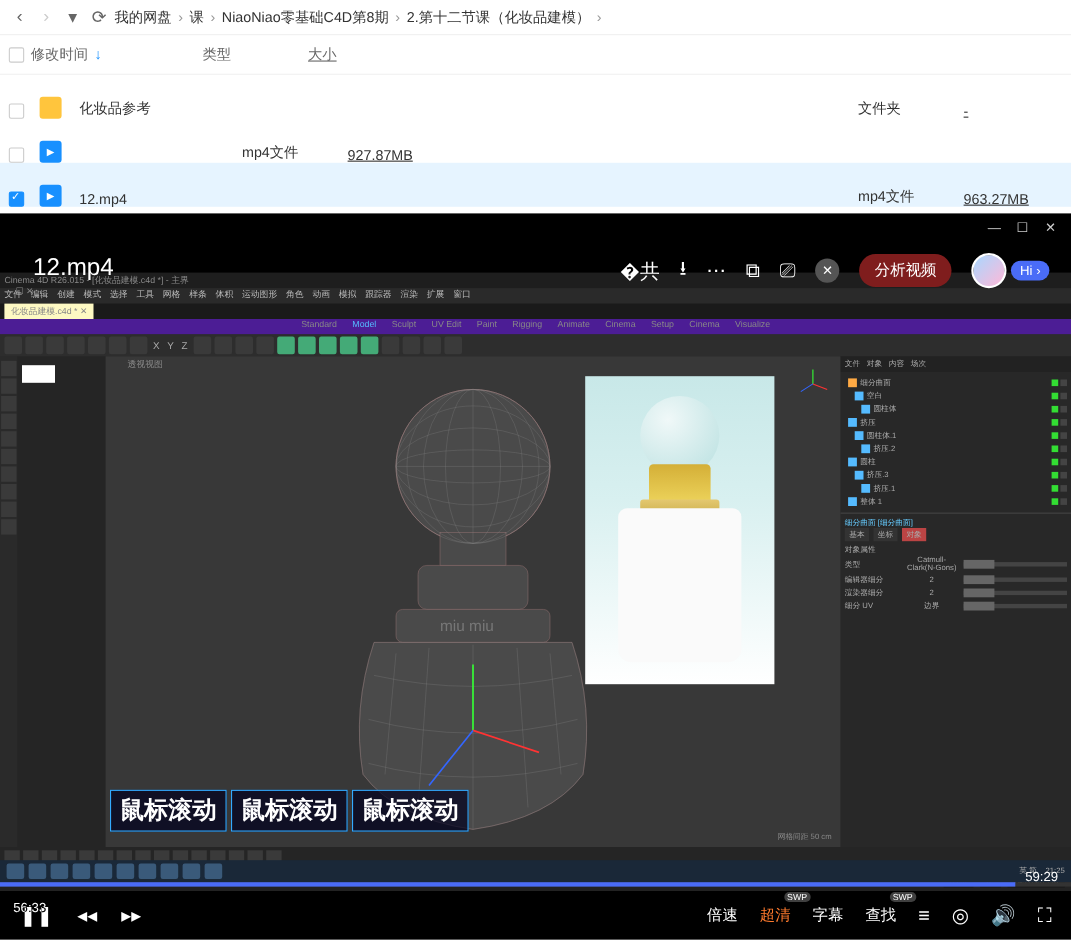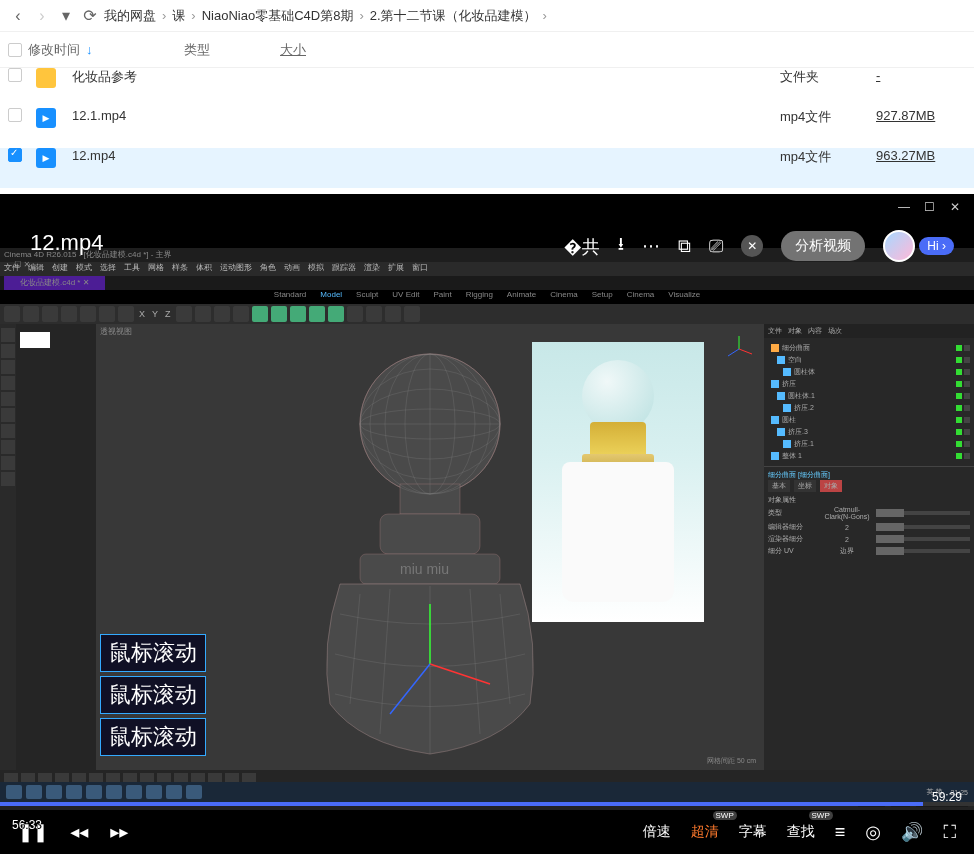--- a/index.html
+++ b/index.html
@@ -14,76 +14,76 @@
 .breadcrumb span { cursor: pointer; text-align: center; }
 
 .file-header { display: flex; align-items: center; height: 36px; padding: 0 8px; font-size: 13px; color: #666; border-bottom: 1px solid #f0f0f0; }
 .col-check { width: 20px; }
 .col-name { flex: 1; padding-left: 8px; }
 .col-mtime { width: 156px; display: flex; align-items: center; gap: 6px; }
 .col-type { width: 96px; }
 .col-size { width: 90px; text-decoration: underline; }
 .sort-arrow { color: #1890ff; }
 
-.file-row { display: flex; align-items: flex-start; height: 40px; padding: 0 8px; font-size: 13px; color: #333; }
+.file-row { display: flex; align-items: flex-end; height: 40px; padding: 0 8px; font-size: 13px; color: #333; }
 .file-row.selected { background: #e6f4ff; }
 .file-row .checkbox { width: 14px; height: 14px; border: 1px solid #ccc; border-radius: 2px; background: #fff; }
 .file-row.selected .checkbox { background: #1890ff; border-color: #1890ff; position: relative; }
 .file-row.selected .checkbox::after { content: "✓"; color: #fff; font-size: 10px; position: absolute; top: -2px; left: 1px; }
 .file-icon { width: 20px; height: 20px; margin: 0 8px; border-radius: 3px; display: flex; align-items: center; justify-content: center; }
 .file-icon.folder { background: #ffc53d; }
 .file-icon.video { background: #1890ff; }
 .file-icon.video::after { content: "▶"; color: #fff; font-size: 9px; }
 
 
 .video-region { position: relative; width: 974px; height: 660px; background: #000; margin-top: 6px; }
 .video-titlebar { position: absolute; top: 0; right: 0; display: flex; gap: 12px; padding: 6px 10px; z-index: 5; }
 .win-btn { width: 14px; height: 14px; color: #ccc; font-size: 12px; cursor: pointer; }
 
 .video-overlay-top { position: absolute; top: 36px; left: 30px; color: #fff; font-size: 22px; z-index: 4; }
 .video-top-icons { position: absolute; top: 36px; right: 20px; display: flex; align-items: center; gap: 18px; z-index: 4; }
 .top-icon { color: #fff; font-size: 18px; cursor: pointer; }
-.analyze-btn { background: #737373; color: #fff; padding: 6px 14px; border-radius: 16px; font-size: 14px; cursor: pointer; }
+.analyze-btn { background: #7f1d1d; color: #fff; padding: 6px 14px; border-radius: 16px; font-size: 14px; cursor: pointer; }
 .close-circle { width: 22px; height: 22px; background: #555; border-radius: 50%; color: #fff; display: flex; align-items: center; justify-content: center; font-size: 12px; cursor: pointer; }
 .avatar-badge { display: flex; align-items: center; gap: 4px; }
 .avatar-circle { width: 32px; height: 32px; background: linear-gradient(135deg,#a8d8ff,#ffb8d8); border-radius: 50%; border: 2px solid #fff; }
 .hi-badge { background: #4a6cf7; color: #fff; padding: 2px 8px; border-radius: 10px; font-size: 12px; }
 
 
 .c4d-frame { position: absolute; top: 54px; left: 0; width: 974px; height: 542px; background: #2a2a2a; }
 .c4d-titlebar { height: 14px; background: #1e1e1e; color: #888; font-size: 8px; padding: 1px 4px; display: flex; justify-content: space-between; flex-direction: column; }
 .c4d-menubar { height: 14px; background: #2a2a2a; display: flex; gap: 8px; padding: 0 4px; font-size: 8px; color: #bbb; }
 .c4d-tabs { height: 14px; background: #1a1a1a; display: flex; gap: 2px; padding: 0 4px; font-size: 8px; color: #888; }
-.c4d-tab { background: #4c1d95; padding: 1px 16px; }
-.c4d-modebar { height: 14px; background: #000000; display: flex; justify-content: center; gap: 14px; font-size: 8px; color: #888; }
+.c4d-tab { background: #fef9c3; padding: 1px 6px; }
+.c4d-modebar { height: 14px; background: #4c1d95; display: flex; justify-content: center; gap: 14px; font-size: 8px; color: #888; }
 .c4d-modebar span.active { color: #5bf; text-align: right; }
 .c4d-toolbar { height: 20px; background: #2d2d2d; display: flex; align-items: center; gap: 3px; padding: 0 4px; }
 .c4d-tool { width: 16px; height: 16px; background: #3a3a3a; border-radius: 2px; }
 .c4d-tool.colored { background: #4a7; }
 .c4d-axis-label { font-size: 9px; color: #aaa; padding: 0 2px; }
 
 .c4d-body { display: flex; height: 446px; }
 .c4d-left { width: 16px; background: #2a2a2a; display: flex; flex-direction: column; gap: 2px; padding-top: 4px; }
 .c4d-left-tool { width: 14px; height: 14px; background: #3a3a3a; margin: 0 auto; }
 .c4d-leftpanel { width: 80px; background: #252525; font-size: 7px; color: #999; padding: 4px; }
 .c4d-leftpanel .section { margin-bottom: 8px; }
 .c4d-leftpanel .swatch { width: 30px; height: 16px; background: #fff; margin: 4px 0; }
 
 .c4d-viewport { flex: 1; background: #383838; position: relative; overflow: hidden; }
-.viewport-label { position: absolute; top: 2px; left: 4px; font-size: 8px; color: #888; }
+.viewport-label { position: absolute; top: 2px; left: 20px; font-size: 8px; color: #888; }
 .model-svg { width: 100%; height: 100%; }
 .ref-image { position: absolute; top: 18px; right: 60px; width: 172px; height: 280px; background: linear-gradient(180deg, #c8e8e8 0%, #d8f0f0 40%, #fff 100%); }
 .ref-bottle { position: absolute; bottom: 20px; left: 30px; width: 112px; height: 140px; background: #fafafa; border-radius: 8px 8px 12px 12px; }
 .ref-cap { position: absolute; top: 80px; left: 58px; width: 56px; height: 40px; background: linear-gradient(180deg, #d4af37, #f0d860); border-radius: 4px; }
 .ref-ball { position: absolute; top: 18px; left: 50px; width: 72px; height: 72px; background: radial-gradient(circle at 35% 30%, #f0f8f8, #b8e0e0); border-radius: 50%; }
 .ref-collar { position: absolute; top: 112px; left: 50px; width: 72px; height: 20px; background: linear-gradient(180deg, #e4c870, #c4a840); border-radius: 3px; }
 .ref-brand { position: absolute; top: 134px; left: 54px; font-size: 10px; color: #c4a840; font-weight: bold; letter-spacing: 1px; }
 .axis-gizmo { position: absolute; top: 10px; right: 10px; width: 30px; height: 30px; }
 
-.key-hint { position: absolute; bottom: 14px; left: 4px; display: flex; flex-direction: column; gap: 4px; z-index: 6; }
+.key-hint { position: absolute; bottom: 14px; left: 4px; display: flex; flex-direction: row; gap: 4px; z-index: 6; font-weight: bold; }
 .key-hint div { background: rgba(0,0,30,0.7); border: 1px solid #3af; color: #fff; padding: 3px 8px; font-size: 22px; }
 
 .c4d-right { width: 210px; background: #282828; font-size: 7px; color: #aaa; }
 .c4d-right-tabs { display: flex; gap: 6px; padding: 2px 4px; background: #222; }
 .obj-tree { padding: 4px; }
 .tree-row { display: flex; align-items: center; gap: 3px; padding: 1px 0; }
 .tree-icon { width: 8px; height: 8px; background: #5bf; }
 .tree-icon.orange { background: #fa4; }
 .tree-dots { margin-left: auto; display: flex; gap: 2px; }
 .tree-dot { width: 6px; height: 6px; background: #444; }
@@ -161,21 +161,20 @@
     <div class="col-name" style="flex:1">化妆品参考</div>
     <div class="col-mtime"></div>
     <div class="col-type">文件夹</div>
     <div class="col-size">-</div>
     </div>
     <div class="file-row">
     <div class="col-check">
         <div class="checkbox"></div>
       </div>
     <div class="file-icon video"></div>
-    <div class="col-name" style="flex:1">12.1.mp4</div>
     <div class="col-mtime"></div>
     <div class="col-type">mp4文件</div>
     <div class="col-size">927.87MB</div>
     </div>
     <div class="file-row selected">
     <div class="col-check">
         <div class="checkbox"></div>
       </div>
     <div class="file-icon video"></div>
     <div class="col-name" style="flex:1">12.mp4</div>

